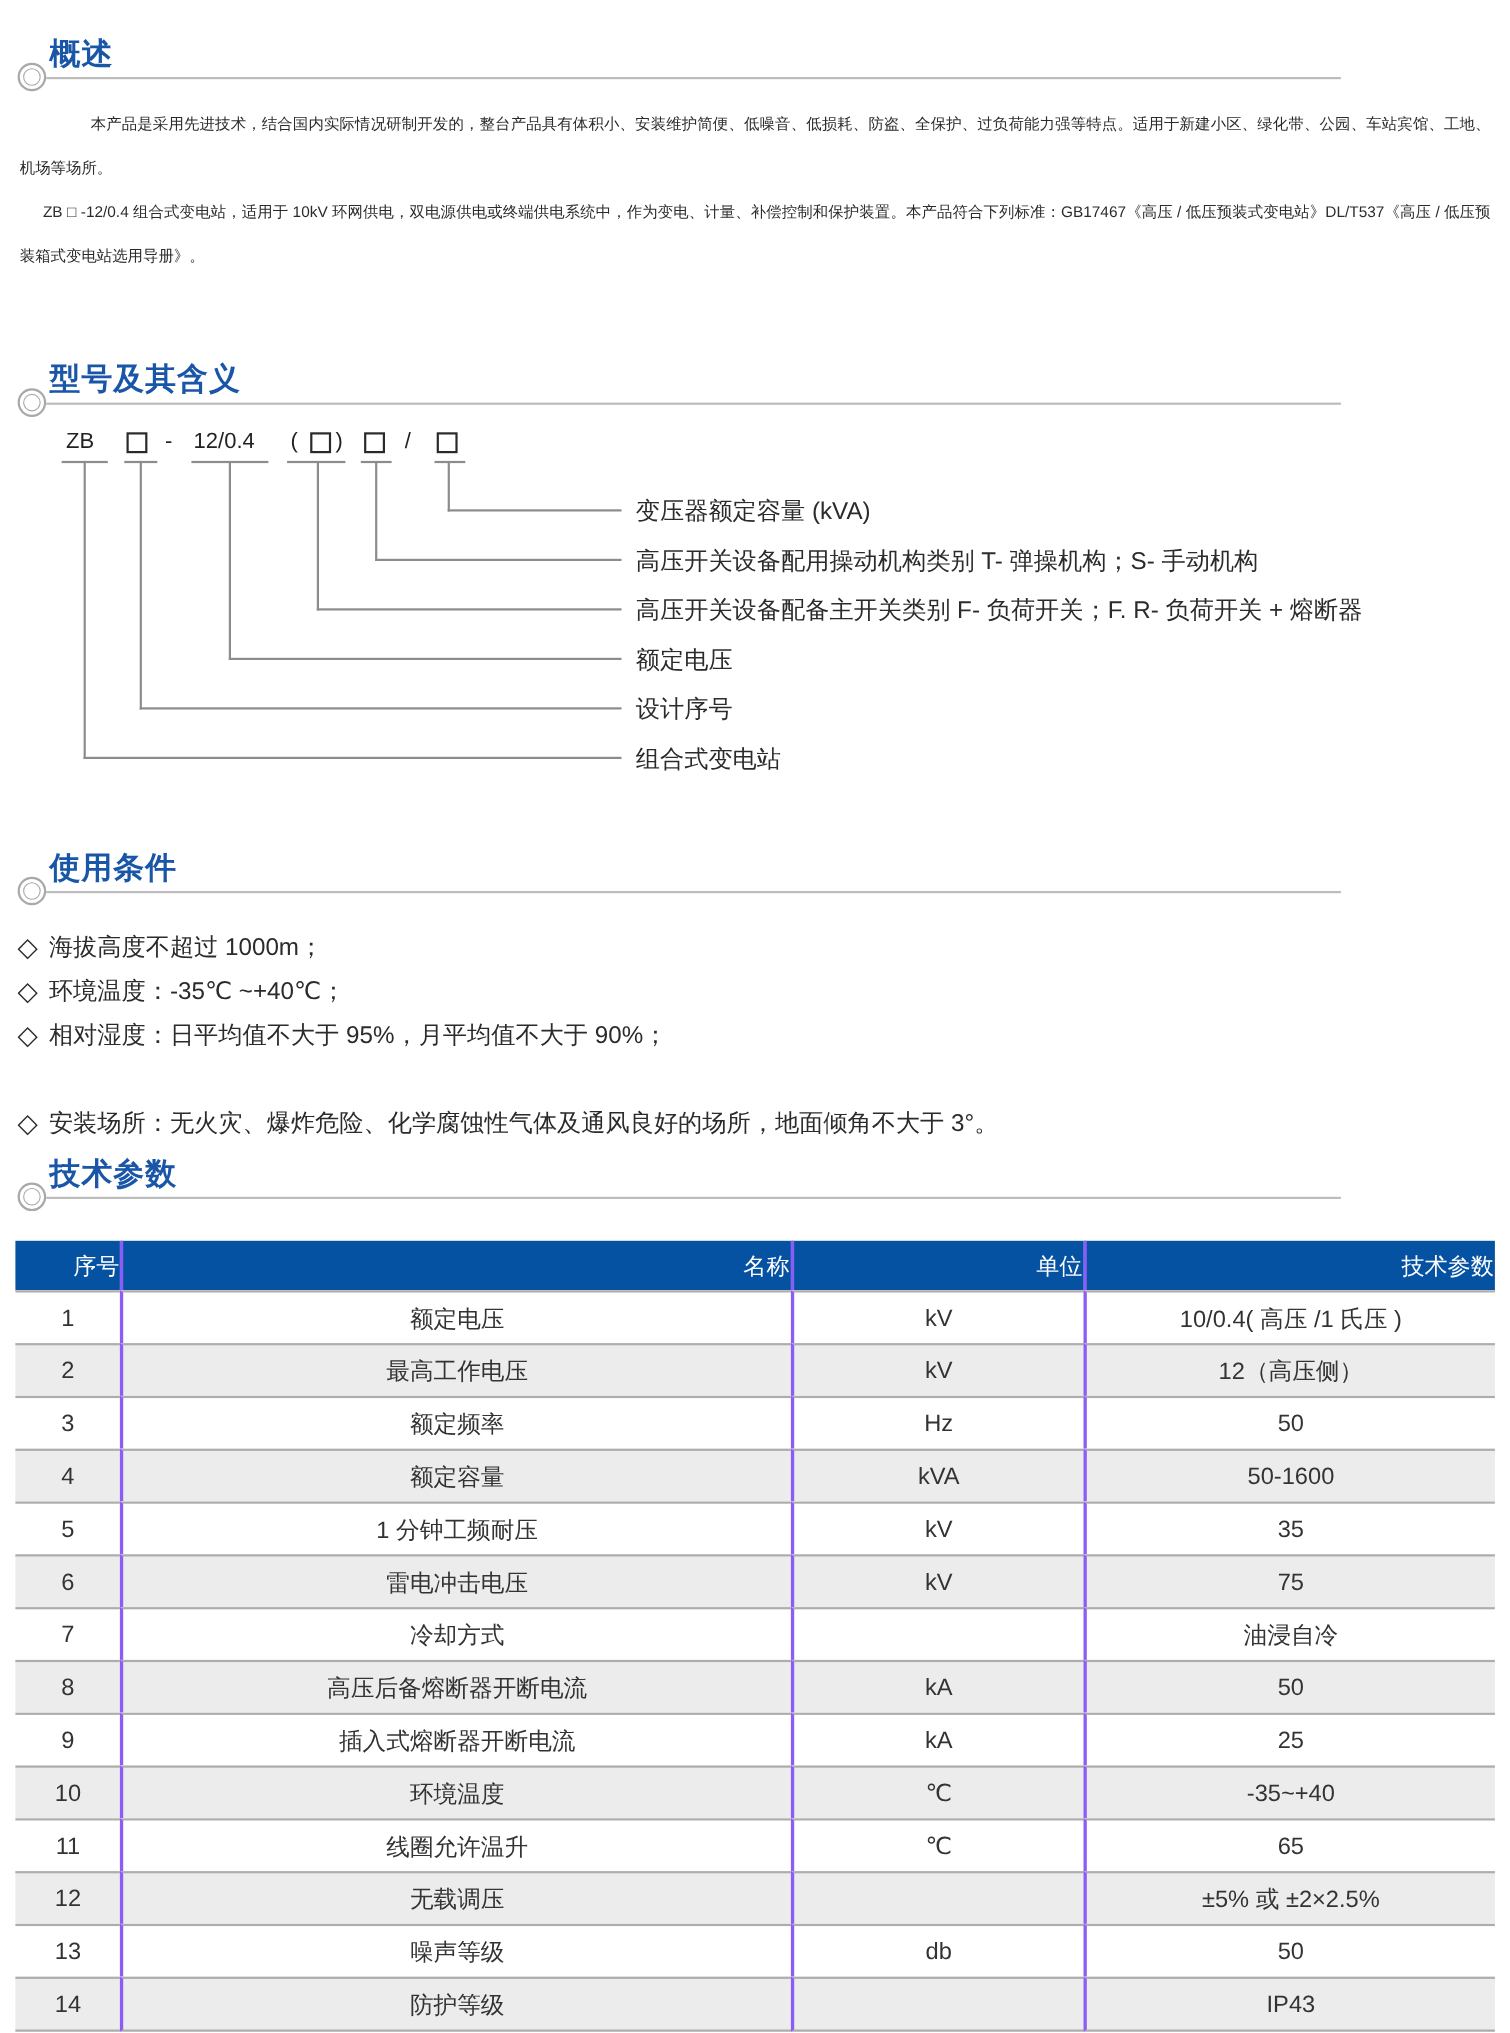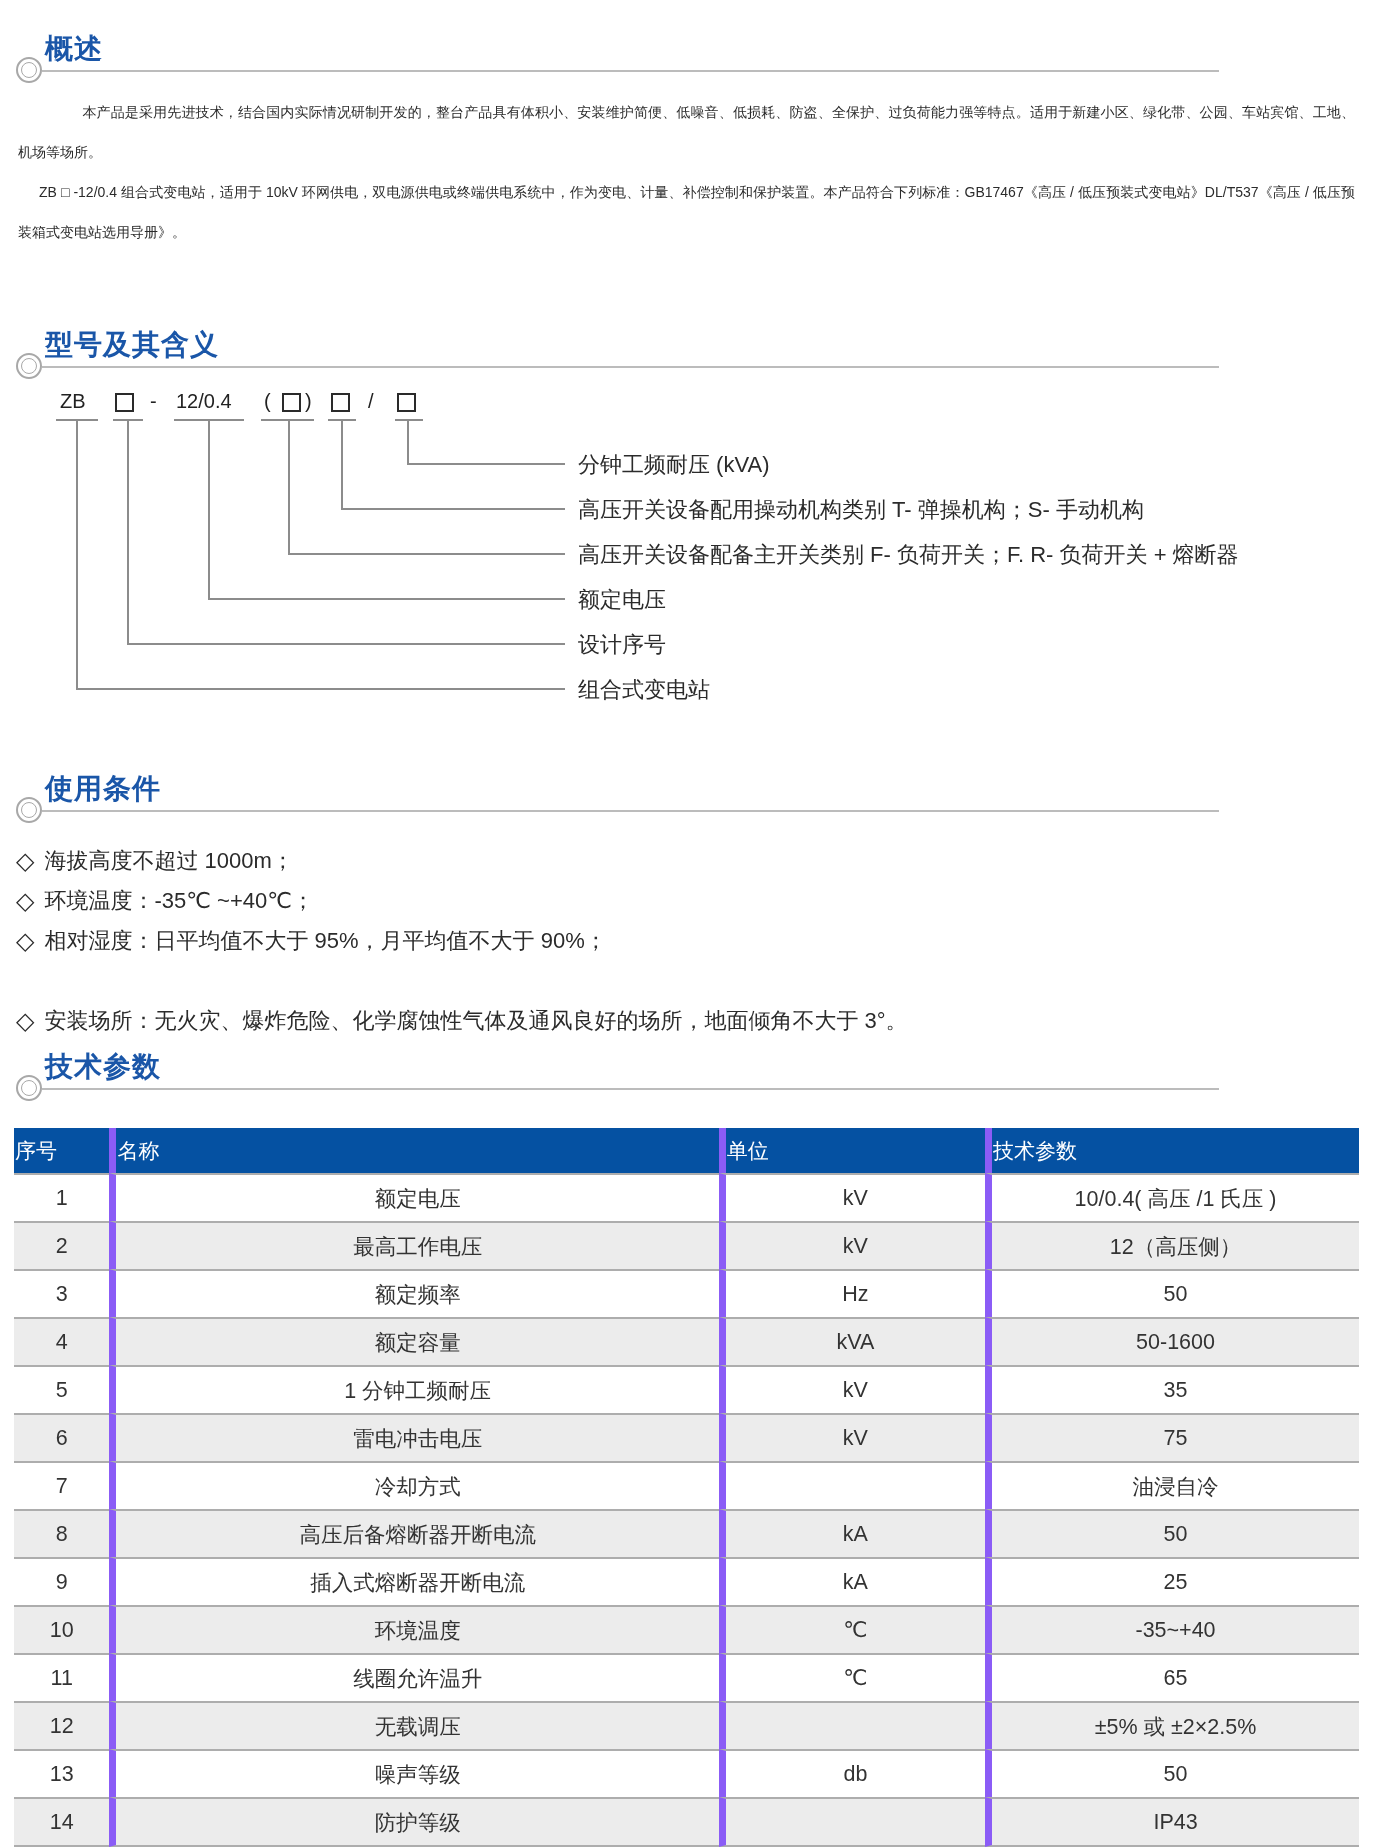--- a/index.html
+++ b/index.html
@@ -26,23 +26,23 @@
   .v-line{position:absolute;width:2px;background:#8c8c8c;}
   .h-line{position:absolute;height:2px;background:#8c8c8c;}
   .d-label{position:absolute;left:578px;font-size:22px;color:#2b2b2b;white-space:nowrap;}
   
   .cond-item{position:absolute;left:16px;font-size:22px;color:#2b2b2b;white-space:nowrap;}
   .diamond{display:inline-block;margin-right:10px;font-size:24px;color:#2b2b2b;transform:translateY(1px);}
   
   .tbl-wrap{position:absolute;left:14px;top:1128px;width:1345px;}
   table{width:100%;border-collapse:separate;border-spacing:0;table-layout:fixed;}
   col.c-seq{width:7.1%;} col.c-name{width:45.3%;} col.c-unit{width:19.8%;} col.c-val{width:27.8%;}
-  th{height:43px;background:#0551a2;color:#ffffff;font-size:21px;font-weight:400;text-align:left;vertical-align:middle;}
+  th{height:43px;background:#0551a2;color:#ffffff;font-size:21px;font-weight:400;text-align:right;vertical-align:middle;}
   td{height:44px;font-size:21.5px;color:#333333;text-align:center;vertical-align:middle;border-top:2px solid #adadad;}
-  th:not(:first-child),td:not(:first-child){border-left:7px solid #8b5cf6;}
+  th:not(:first-child),td:not(:first-child){border-left:3px solid #8b5cf6;}
   tbody tr:nth-child(even) td{background:#ececec;}
   tbody tr:nth-child(odd) td{background:#ffffff;}
   tbody tr:last-child td{border-bottom:2px solid #adadad;}
 </style>
 </head>
 <body>
 
 <div class="page">
 
   <div class="sec" style="top:30px;">
@@ -93,21 +93,21 @@
     <div class="v-line" style="left:127px;top:420px;height:225px;"></div>
     <div class="v-line" style="left:76px;top:420px;height:270px;"></div>
 
     <div class="h-line" style="left:407px;top:463px;width:158px;"></div>
     <div class="h-line" style="left:341px;top:508px;width:224px;"></div>
     <div class="h-line" style="left:288px;top:553px;width:277px;"></div>
     <div class="h-line" style="left:208px;top:598px;width:357px;"></div>
     <div class="h-line" style="left:127px;top:643px;width:438px;"></div>
     <div class="h-line" style="left:76px;top:688px;width:489px;"></div>
 
-    <div class="d-label" style="top:450px;">分钟工频耐压 (kVA)</div>
+    <div class="d-label" style="top:450px;">变压器额定容量 (kVA)</div>
     <div class="d-label" style="top:495px;">高压开关设备配用操动机构类别 T- 弹操机构；S- 手动机构</div>
     <div class="d-label" style="top:540px;">高压开关设备配备主开关类别 F- 负荷开关；F. R- 负荷开关 + 熔断器</div>
     <div class="d-label" style="top:585px;">额定电压</div>
     <div class="d-label" style="top:630px;">设计序号</div>
     <div class="d-label" style="top:675px;">组合式变电站</div>
   </div>
 
   <div class="sec" style="top:770px;">
     <div class="ring">
         <div class="ring-inner"></div>

